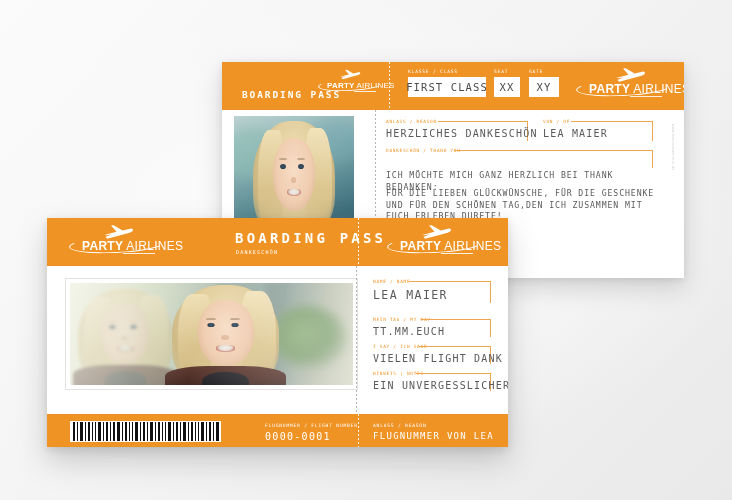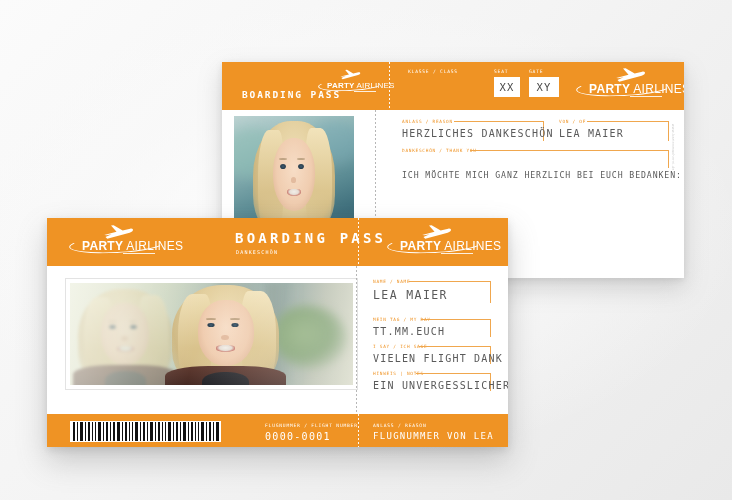--- a/index.html
+++ b/index.html
@@ -86,21 +86,21 @@
   .logo-under {
     position: absolute; height: 1px; background: rgba(255,255,255,0.85);
   }
 
   
   .bc-body { position: absolute; left: 0; top: 48px; width: 462px; height: 168px; background: #fff; }
   .bc-photo {
     position: absolute; left: 12px; top: 6px; width: 120px; height: 124px;
     overflow: hidden;
   }
-  .bc-right { position: absolute; left: 164px; top: 0; width: 298px; height: 168px; }
+  .bc-right { position: absolute; left: 148px; top: 0; width: 298px; height: 168px; }
 
   .lbl {
     position: absolute; font-size: 4.4px; letter-spacing: 0.75px;
     color: #ef9324; white-space: nowrap; text-transform: uppercase;
   }
   .val {
     position: absolute; font-size: 10px; letter-spacing: 1.2px;
     color: #5a5a5a; white-space: nowrap;
   }
   .bracket {
@@ -253,20 +253,21 @@
         <div class="logo-text" style="left:9px; top:11.5px; font-size:8px; letter-spacing:0.2px;"><span class="b">PARTY</span> <span class="l">AIRLINES</span></div>
         <div class="logo-under" style="left:36px; top:21.5px; width:22px;"></div>
       </div>
       <div class="bc-bp-title">BOARDING PASS</div>
     </div>
 
     <div class="perf-v" style="left:167px; top:0; height:48px;"></div>
 
     <div class="bc-header-right">
       <div class="field-cap" style="left:18px; top:7px;">KLASSE / CLASS</div>
+      <div class="field-box" style="left:18px; top:15px; width:78px; height:20px;">FIRST CLASS</div>
 
       <div class="field-cap" style="left:104px; top:7px;">SEAT</div>
       <div class="field-box" style="left:104px; top:15px; width:26px; height:20px;">XX</div>
 
       <div class="field-cap" style="left:139px; top:7px;">GATE</div>
       <div class="field-box" style="left:139px; top:15px; width:30px; height:20px;">XY</div>
 
       <div class="logo-wrap" style="position:absolute; left:186px; top:5px; width:98px; height:36px;">
         <svg class="logo-plane" style="left:38px; top:0px;" width="32" height="16" viewBox="0 0 22 11">
           <path d="M1.5 7.6 L10 5.4 L6.2 1.1 L8.0 0.8 L14.2 4.4 L19.4 3.2 C20.8 2.9 21.6 3.6 21.2 4.5 C20.9 5.2 20.0 5.7 19.0 6.0 L3.6 10.2 L2.4 9.0 L6.6 7.0 L3.2 7.8 Z" fill="#ffffff"></path>
@@ -308,21 +309,24 @@
       <div class="bracket" style="left:68px; top:11px; width:90px; height:20px;"></div>
       <div class="val" style="left:16px; top:18px;">HERZLICHES DANKESCHÖN</div>
 
       <div class="lbl" style="left:173px; top:9px;">VON / OF</div>
       <div class="bracket" style="left:201px; top:11px; width:82px; height:20px;"></div>
       <div class="val" style="left:173px; top:18px;">LEA MAIER</div>
 
       <div class="lbl" style="left:16px; top:38px;">DANKESCHÖN / THANK YOU</div>
       <div class="bracket" style="left:84px; top:40px; width:199px; height:18px;"></div>
 
-      <div class="para" style="left:16px; top:60px;">ICH MÖCHTE MICH GANZ HERZLICH BEI EUCH BEDANKEN:</div>
+      <div class="para" style="left:16px; top:60px;">ICH MÖCHTE MICH GANZ HERZLICH BEI THANK BEDANKEN:</div>
+      <div class="para" style="left:16px; top:78px;">FÜR DIE LIEBEN GLÜCKWÜNSCHE, FÜR DIE GESCHENKE
+UND FÜR DEN SCHÖNEN TAG,DEN ICH ZUSAMMEN MIT
+EUCH ERLEBEN DURFTE!</div>
       <div class="para" style="left:16px; top:118px;">EURE LEA</div>
     </div>
 
     <div class="watermark" style="left:453px; top:14px;">www.kartenmacherei.de</div>
   </div>
 </div>
 
 <div class="card" id="front-card">
 
   <div class="fc-header">

